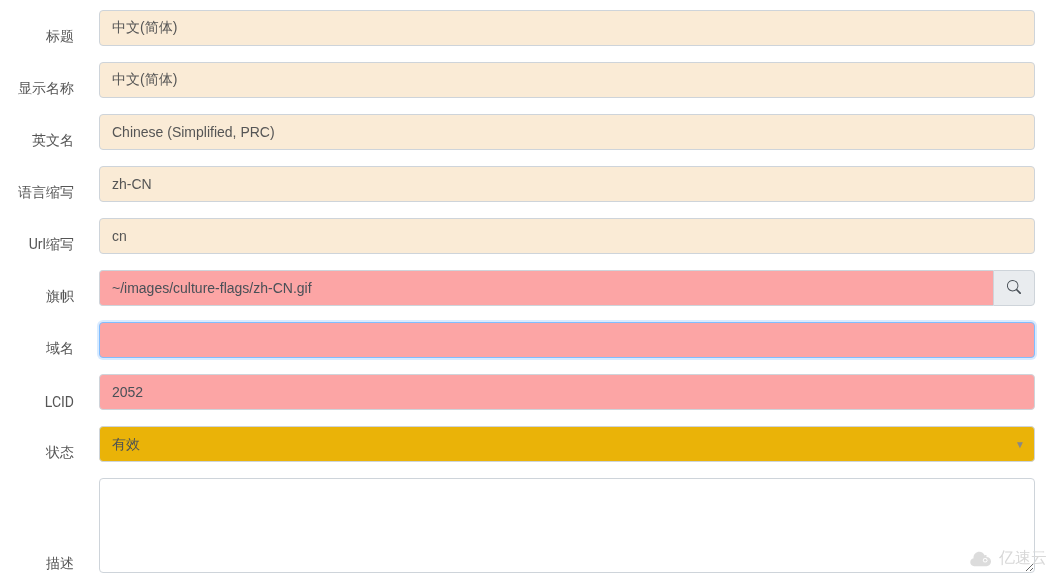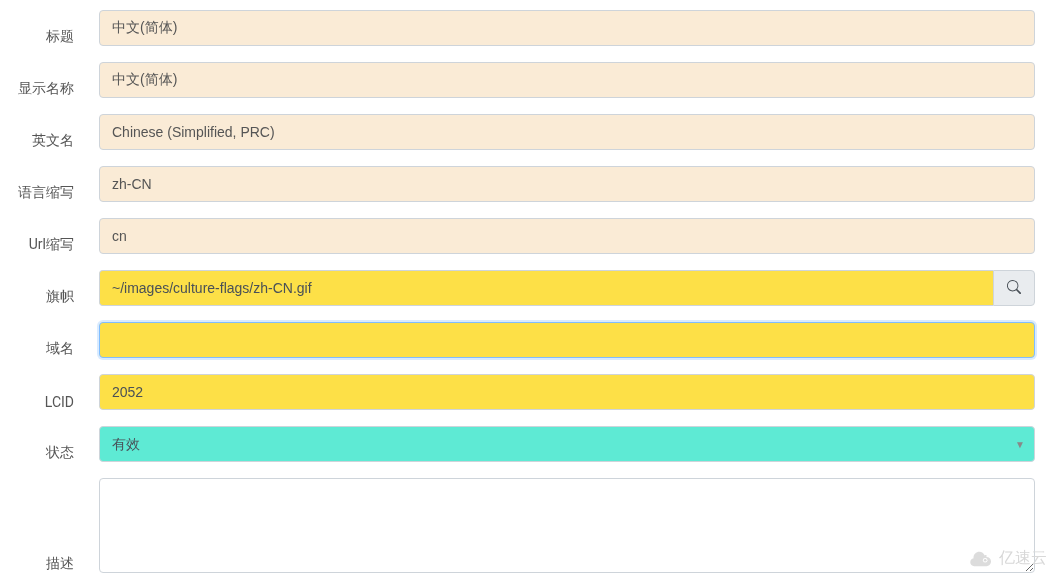--- a/index.html
+++ b/index.html
@@ -32,40 +32,40 @@
       flex: 1;
       display: flex;
       margin-left: 7px;
     }
     .form-control {
       flex: 1;
       height: 36px;
       padding: 6px 12px;
       font-size: 14px;
       color: #495057;
-      background-color: #fde047;
+      background-color: #fca5a5;
       border: 1px solid #ced4da;
       border-radius: 4px;
       outline: none;
     }
     .form-control.readonly {
       background-color: #faebd6;
       color: #555;
     }
     .form-control.focused {
       border-color: #80bdff;
       box-shadow: 0 0 0 2px rgba(0,123,255,.15);
     }
     .form-select {
       flex: 1;
       height: 36px;
       padding: 6px 12px;
       font-size: 14px;
       color: #495057;
-      background-color: #5eead4;
+      background-color: #eab308;
       border: 1px solid #ced4da;
       border-radius: 4px;
       outline: none;
       appearance: none;
       -webkit-appearance: none;
       background-image: none;
       position: relative;
     }
     .select-wrap {
       flex: 1;

